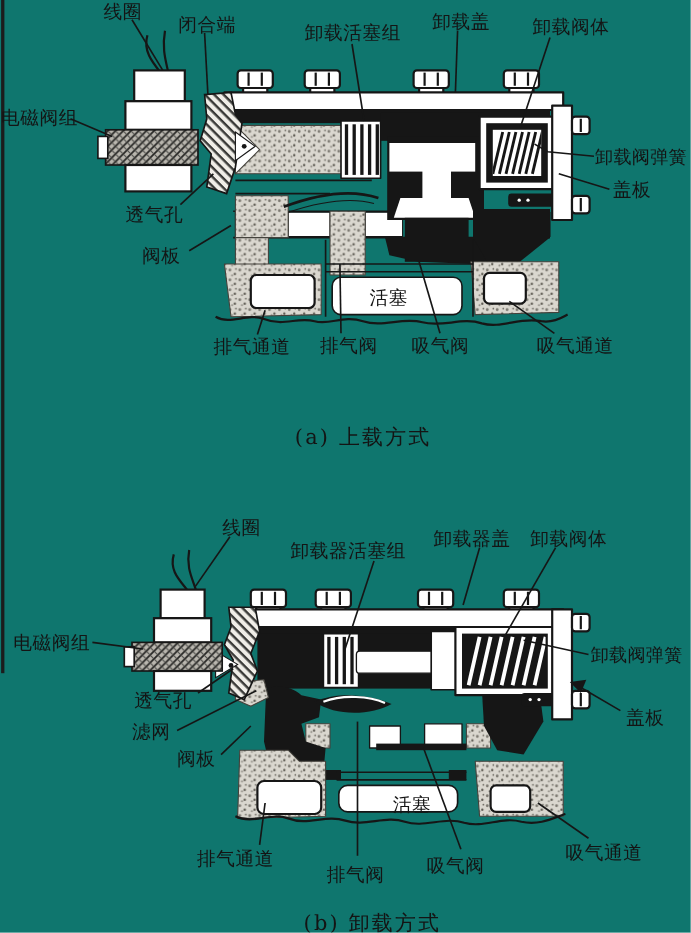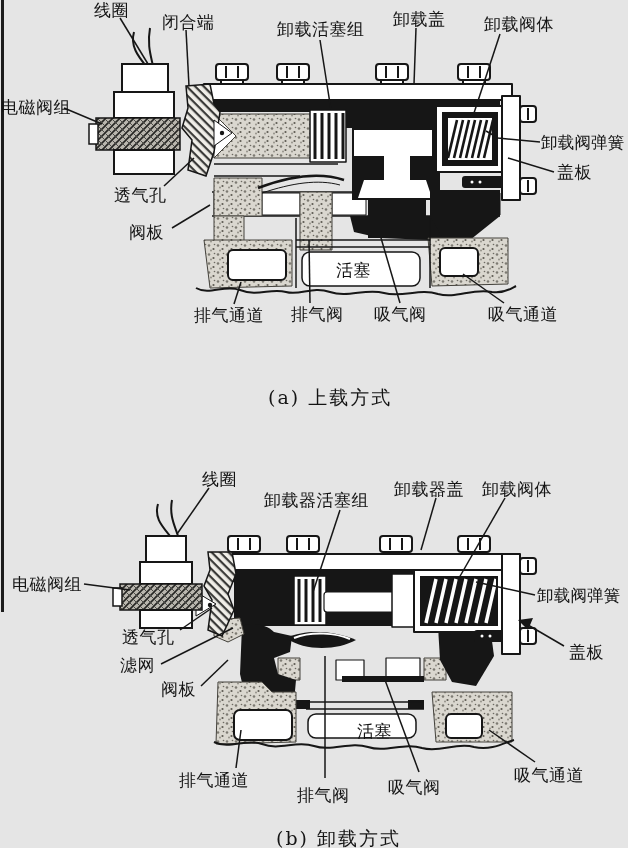--- a/index.html
+++ b/index.html
@@ -1,16 +1,16 @@
 <!DOCTYPE html>
 <html><head>
 <meta charset="utf-8">
 <style>
   html,body{margin:0;padding:0;background:#ffffff;}
-  #page{position:relative;width:628px;height:848px;background:#e5e5e5;overflow:hidden;
+  #page{position:relative;width:628px;height:848px;background:#0f766e;overflow:hidden;
         font-family:"DejaVu Serif","Liberation Serif",serif;}
   .fig{position:absolute;left:0;}
   #fig-a{top:0;}
   #fig-b{top:424px;}
   text{fill:#141414;}
   .lbl{font-size:17px;letter-spacing:0.5px;}
   .lbl-sm{font-size:16.5px;letter-spacing:0.2px;}
   .cap{font-size:19px;letter-spacing:2px;}
   .scan-line{position:absolute;left:1px;top:0;width:3px;height:612px;background:#1c1c1c;}
 </style>

